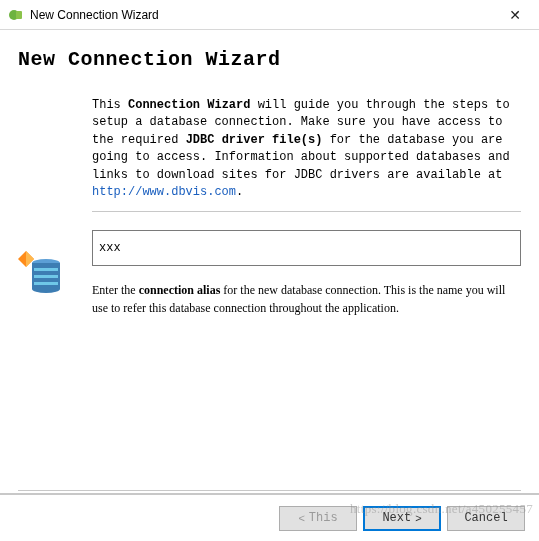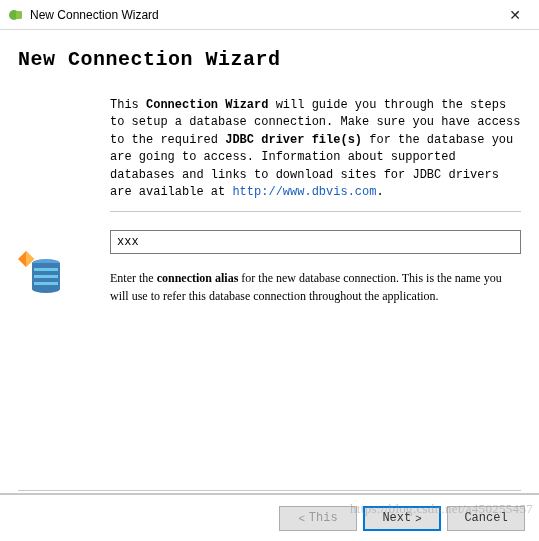--- a/index.html
+++ b/index.html
@@ -53,21 +53,21 @@
     .heading {
       font-family: "Courier New", monospace;
       font-size: 20px;
       font-weight: bold;
       color: #000;
       margin-bottom: 26px;
       letter-spacing: 0.5px;
     }
     .body-area {
       display: flex;
-      gap: 32px;
+      gap: 14px;
     }
     .left-col {
       width: 60px;
       flex-shrink: 0;
       padding-top: 152px;
     }
     .db-icon {
       width: 48px;
       height: 48px;
     }
@@ -89,21 +89,21 @@
       color: #1a5fbf;
       text-decoration: none;
     }
     .divider {
       border: none;
       border-top: 1px solid #c8c8c8;
       margin: 10px 0 18px 0;
     }
     .alias-input {
       width: 100%;
-      height: 24px;
+      height: 36px;
       border: 1px solid #7a7a7a;
       padding: 1px 6px;
       font-family: "Courier New", monospace;
       font-size: 12px;
       outline: none;
     }
     .help-text {
       font-family: Liberation Serif, serif;
       font-size: 12px;
       line-height: 1.45;

